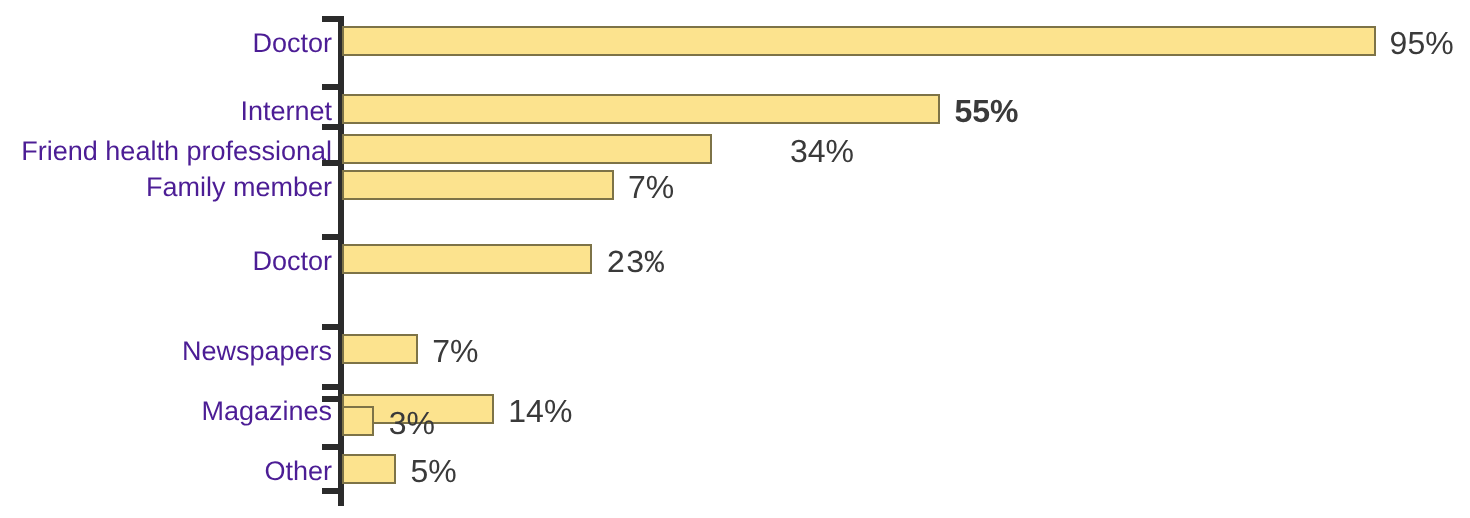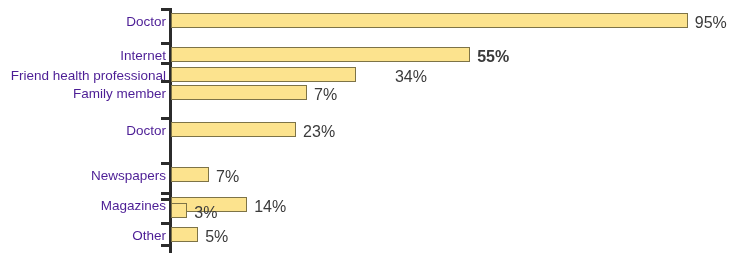--- a/index.html
+++ b/index.html
@@ -120,21 +120,21 @@
         <div class="bar-row" style="top: 80px;">
           <div class="tick-mark"></div>
           <div class="cat-label">Family member</div>
           <div class="bar" style="width: 136px; background: rgb(252, 227, 142); border-color: rgb(125, 115, 71);"></div>
           <div class="value-label" style="left: 314px;">7%</div>
         </div>
         <div class="bar-row" style="top: 116.8px;">
           <div class="tick-mark"></div>
           <div class="cat-label">Doctor</div>
           <div class="bar" style="width: 125.12px; background: rgb(252, 227, 142); border-color: rgb(125, 115, 71);"></div>
-          <div class="value-label" style="left: 303.12px;">23%</div>
+          <div class="value-label" style="left: 303.12px; font-family: Liberation Mono, monospace;">23%</div>
         </div>
         <div class="bar-row" style="top: 160px; margin-top: 32px;">
           <div class="tick-mark"></div>
           <div class="cat-label">Magazines</div>
           <div class="bar" style="width: 76.16px; background: rgb(252, 227, 142); border-color: rgb(125, 115, 71);"></div>
           <div class="value-label" style="left: 254.16px; text-align: right;">14%</div>
         </div>
         <div class="bar-row" style="top: 162px;">
           <div class="tick-mark"></div>
           <div class="cat-label">Newspapers</div>

